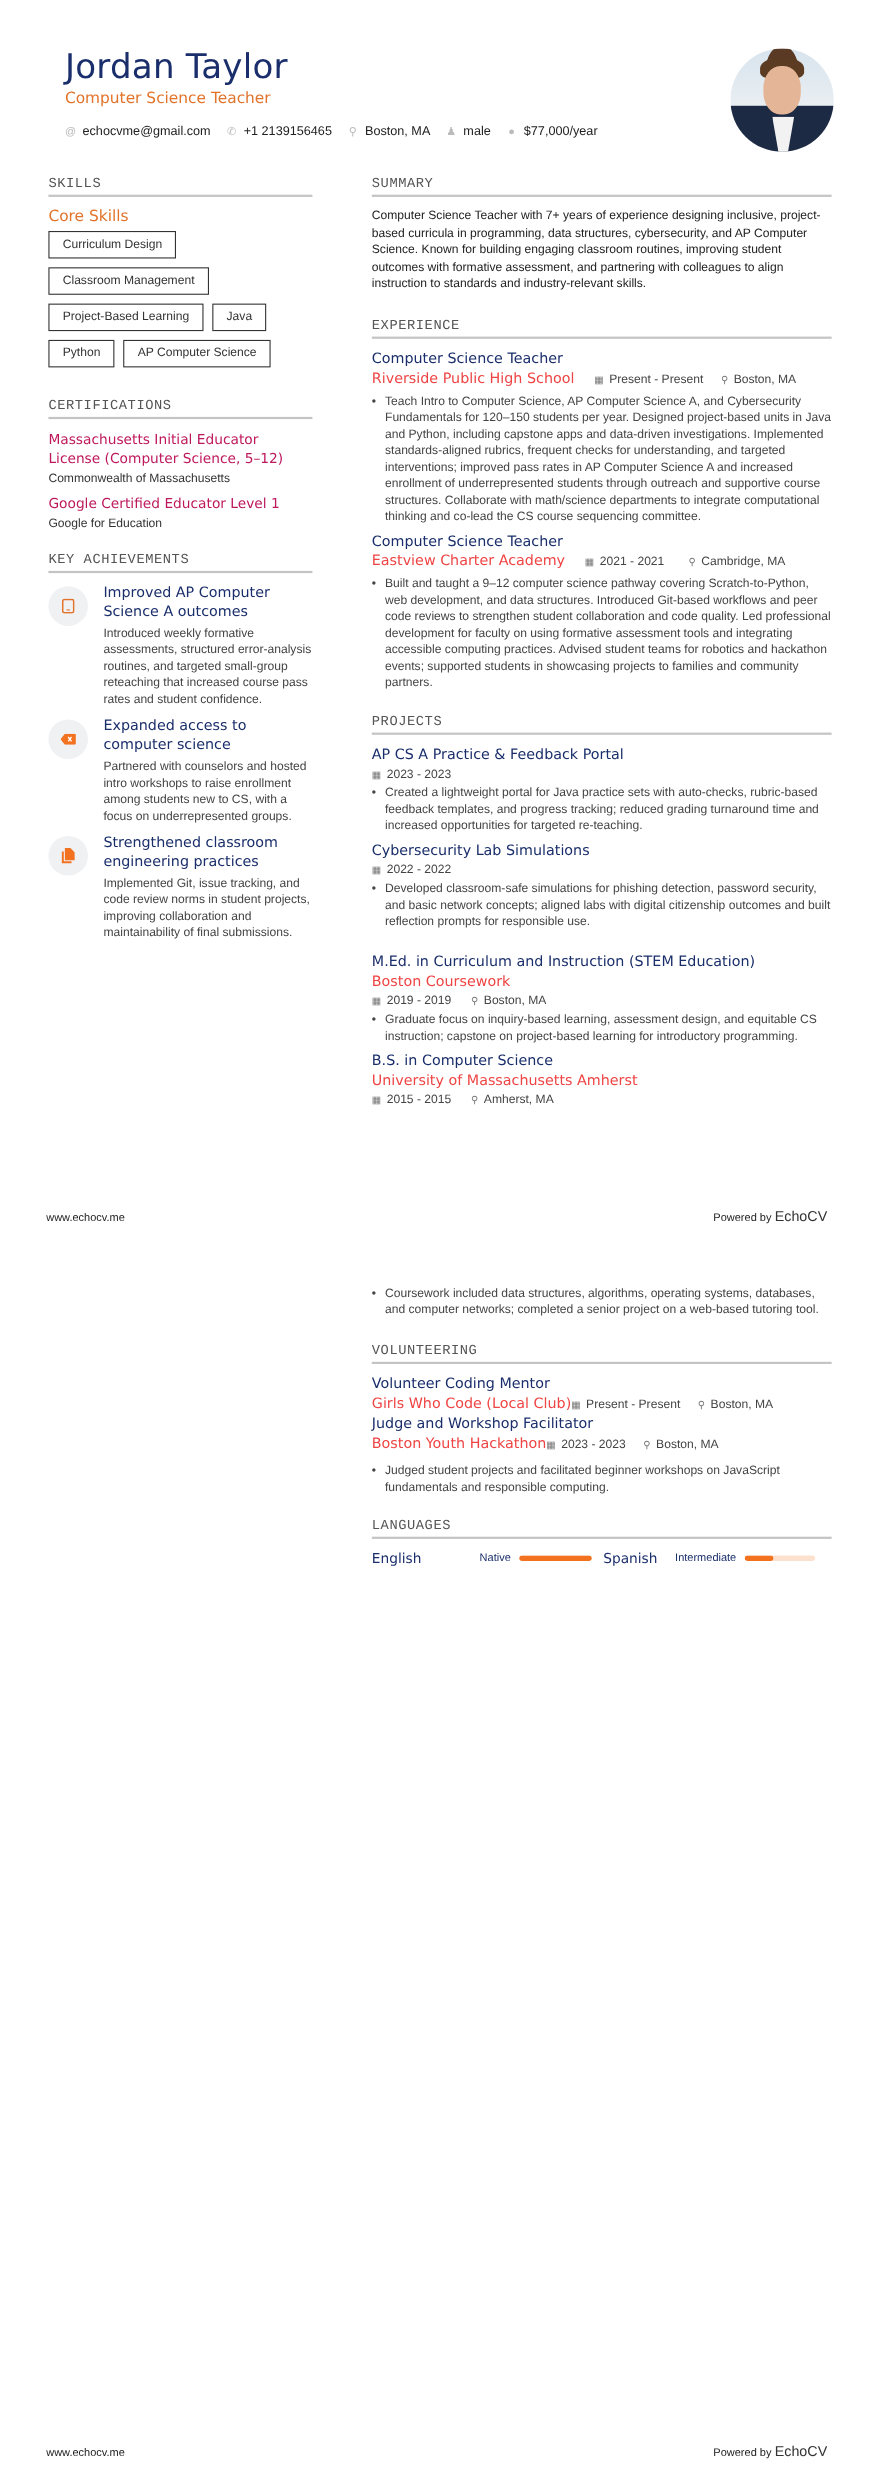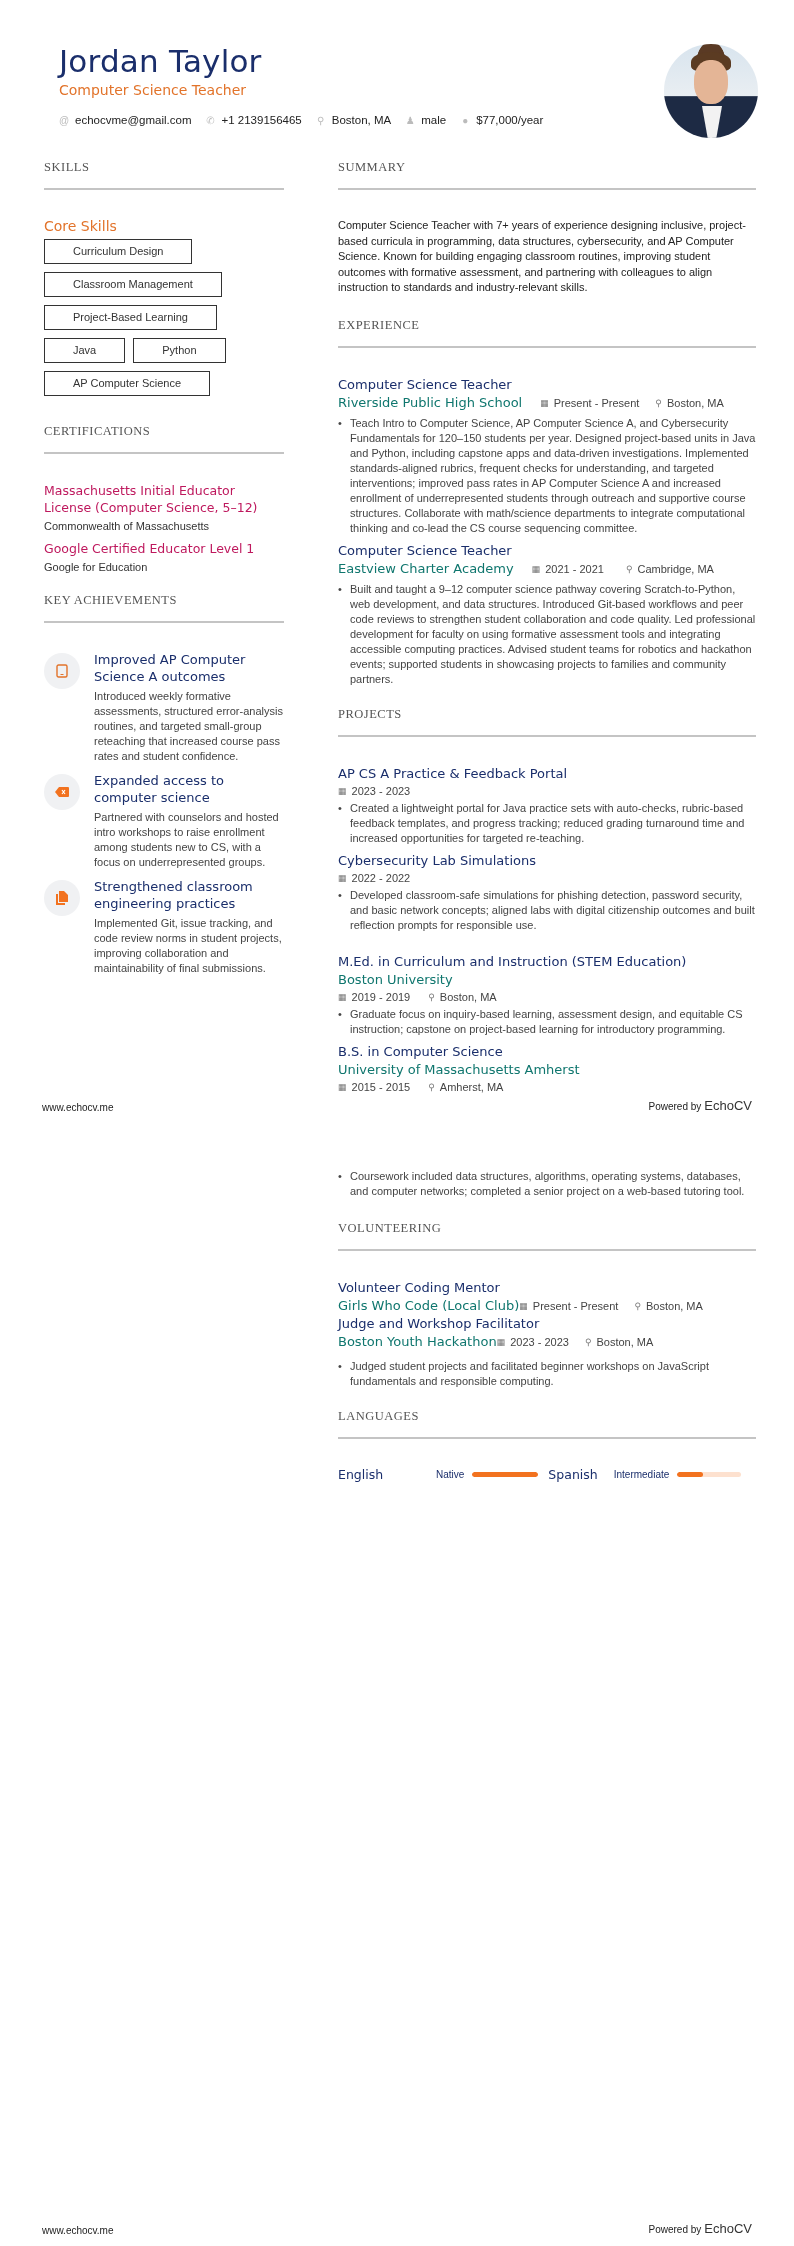--- a/index.html
+++ b/index.html
@@ -14,37 +14,37 @@
     .photo { position: absolute; left: 664px; top: 44px; width: 94px; height: 94px; border-radius: 50%; overflow: hidden;
       background: radial-gradient(circle at 50% 38%, #e2b79e 0 18%, transparent 19%),
                   radial-gradient(ellipse at 50% 22%, #5a3a24 0 22%, transparent 23%),
                   linear-gradient(180deg, #d8e4ee 0%, #e9eef2 55%, #1d2a44 56%, #1d2a44 100%); }
     .photo .shirt { position: absolute; left: 38px; top: 62px; width: 20px; height: 34px; background: #f2f2f2; clip-path: polygon(0 0, 100% 0, 70% 100%, 30% 100%); }
     .photo .face { position: absolute; left: 30px; top: 16px; width: 34px; height: 44px; border-radius: 45%; background: #e4b596; }
     .photo .hair { position: absolute; left: 27px; top: 8px; width: 40px; height: 20px; border-radius: 50% 50% 30% 30%; background: #5b3b22; }
 
     .left { position: absolute; left: 44px; top: 160px; width: 240px; }
     .right { position: absolute; left: 338px; top: 160px; width: 418px; }
-    .sec-title { font-family: Liberation Serif, serif; font-size: 12.5px; color: #555; letter-spacing: 0.5px; padding-bottom: 13px; border-bottom: 2px solid #c4c4c4; margin-bottom: 28px; }
+    .sec-title { font-family: Liberation Mono, monospace; font-size: 12.5px; color: #555; letter-spacing: 0.5px; padding-bottom: 3px; border-bottom: 2px solid #c4c4c4; margin-bottom: 10px; }
     .sub-orange { font-family: "DejaVu Sans", sans-serif; font-size: 14px; color: #e2732a; margin-bottom: 5px; }
     .chips { display: flex; flex-wrap: wrap; }
-    .chip { border: 1px solid #333; font-size: 11px; color: #333; padding: 5px 28px; margin: 0 8px 8px 0; line-height: 13px; }
+    .chip { border: 1px solid #333; font-size: 11px; color: #333; padding: 5px 12px; margin: 0 8px 8px 0; line-height: 13px; }
     .cert-name { font-family: "DejaVu Sans", sans-serif; font-size: 12.5px; color: #be185d; line-height: 17px; }
     .cert-issuer { font-size: 11px; color: #333; margin: 4px 0 8px; }
     .ach { display: flex; margin-bottom: 8px; }
     .ach-ic { flex: 0 0 36px; width: 36px; height: 36px; border-radius: 50%; background: #f0f1f3; display: flex; align-items: center; justify-content: center; margin-right: 14px; margin-top: 2px; }
     .ach-body { flex: 1; }
     .ach-title { font-family: "DejaVu Sans", sans-serif; font-size: 13px; color: #1a2e6b; line-height: 17px; }
     .ach-desc { font-size: 11px; color: #444; line-height: 15px; margin-top: 4px; }
 
     .summary { font-size: 11px; color: #222; line-height: 15.5px; margin-bottom: 22px; }
     .item-title { font-family: "DejaVu Sans", sans-serif; font-size: 13px; color: #1a2e6b; line-height: 18px; }
     .item-sub-row { display: flex; align-items: center; justify-content: flex-start; }
     .item-sub-row.left-meta { justify-content: flex-start; }
-    .item-org { font-family: "DejaVu Sans", sans-serif; font-size: 13px; color: #0f766e; line-height: 18px; }
+    .item-org { font-family: "DejaVu Sans", sans-serif; font-size: 13px; color: #ef4444; line-height: 18px; }
     .meta { display: flex; align-items: center; font-size: 11px; color: #444; }
     .meta .m { display: flex; align-items: center; margin-left: 16px; }
     .meta .m:first-child { margin-left: 0; }
     .meta .mi { color: #777; font-size: 9px; margin-right: 5px; }
     .metas-gap { margin-left: 16px; }
     .bullets { list-style: none; margin: 4px 0 6px; }
     .bullets li { position: relative; padding-left: 12px; font-size: 11px; color: #444; line-height: 15px; }
     .bullets li::before { content: "•"; position: absolute; left: 0; top: 0; color: #444; }
     .section { margin-bottom: 20px; }
     .date-row { display:flex; align-items:center; font-size: 11px; color:#444; margin-top:2px; }
@@ -224,21 +224,21 @@
           </div>
         <ul class="bullets">
             <li>Developed classroom-safe simulations for phishing detection, password security, and basic network concepts; aligned labs with digital citizenship outcomes and built reflection prompts for responsible use.</li>
           </ul>
       </div>
     </div>
 
     <div class="section">
       <div>
         <div class="item-title">M.Ed. in Curriculum and Instruction (STEM Education)</div>
-        <div class="item-org">Boston University</div>
+        <div class="item-org">Boston Coursework</div>
         <div class="date-row">
           <span style="color:#777;font-size:9px;margin-right:5px">▦</span>
             <span>2019 - 2019</span>
           <span style="color:#777;font-size:9px;margin:0 5px 0 18px">⚲</span>
             <span>Boston, MA</span>
         </div>
         <ul class="bullets">
             <li>Graduate focus on inquiry-based learning, assessment design, and equitable CS instruction; capstone on project-based learning for introductory programming.</li>
           </ul>
       </div>

